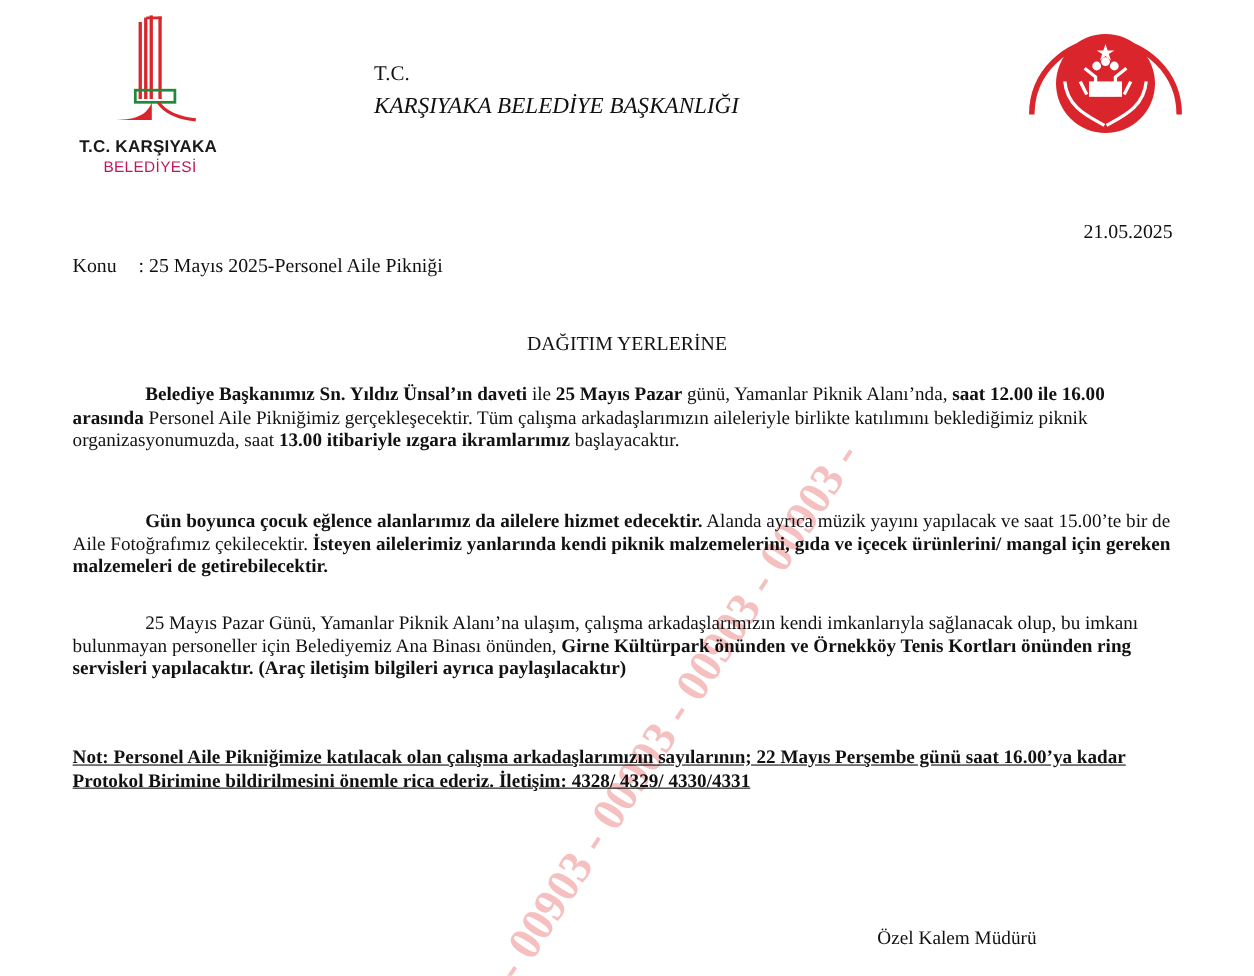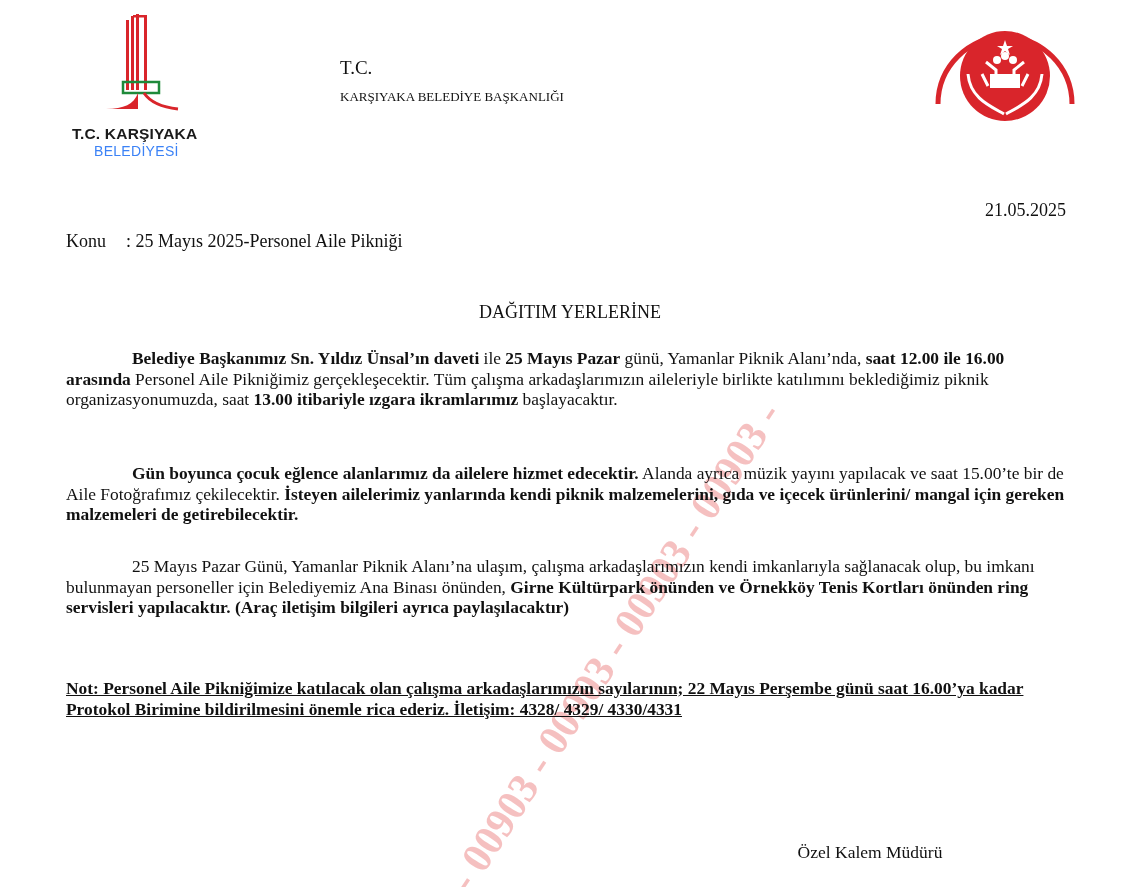--- a/index.html
+++ b/index.html
@@ -6,29 +6,29 @@
   body { width:1140px; height:887px; position:relative; overflow:hidden;
          font-family:"Liberation Serif", "DejaVu Serif", serif; color:#111111; }
   .page { position:absolute; left:0; top:0; width:1140px; height:887px; }
 
   
   .logo-left { position:absolute; left:66px; top:12px; width:150px; height:150px; }
   .logo-left svg { position:absolute; left:38px; top:0; }
   .logo-left .l1 { position:absolute; left:6px; top:113px; width:150px; font-family:"Liberation Sans","DejaVu Sans",sans-serif;
                    font-weight:bold; font-size:15.5px; letter-spacing:0.2px; color:#1a1a1a; }
   .logo-left .l2 { position:absolute; left:28px; top:131px; font-family:"Liberation Sans","DejaVu Sans",sans-serif;
-                   font-size:14px; color:#3b82f6; letter-spacing:0.3px; }
+                   font-size:14px; color:#be185d; letter-spacing:0.3px; }
 
   
   .logo-right { position:absolute; left:930px; top:14px; width:150px; height:110px; }
 
   
   .hdr { position:absolute; left:340px; width:470px; text-align:left; font-size:19px; line-height:23px;margin-top:12px; }
   .hdr.t1 { top:44px; }
-  .hdr.t2 { top:73px; font-size:13px; }
+  .hdr.t2 { top:73px; font-size:21px;font-style:italic; }
   .hdr.t3 { top:101px; }
 
   
   .meta { position:absolute; left:66px; font-size:18px; line-height:24px; }
   .meta.sayi { top:200px; }
   .meta.konu { top:229px; }
   .meta .lbl { display:inline-block; width:60px; }
   .date { position:absolute; right:74px; top:200px; font-size:18px; }
 
   .distrib { position:absolute; left:0; width:1140px; top:302px; text-align:center; font-size:18px; }

